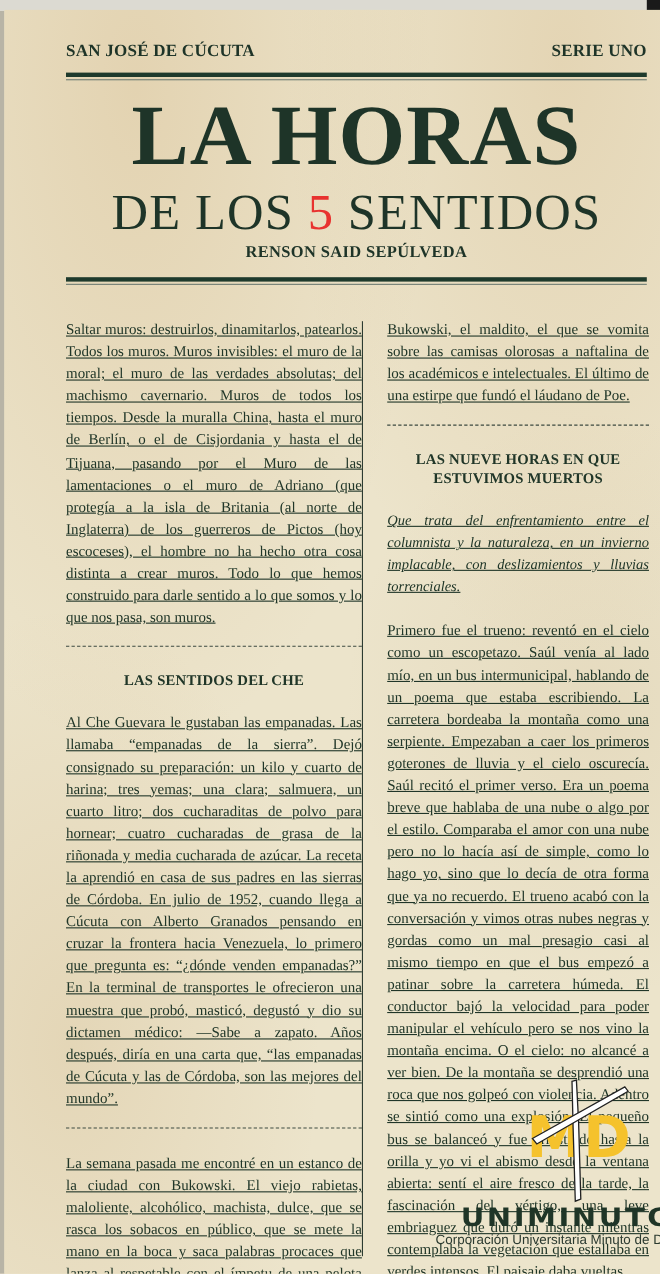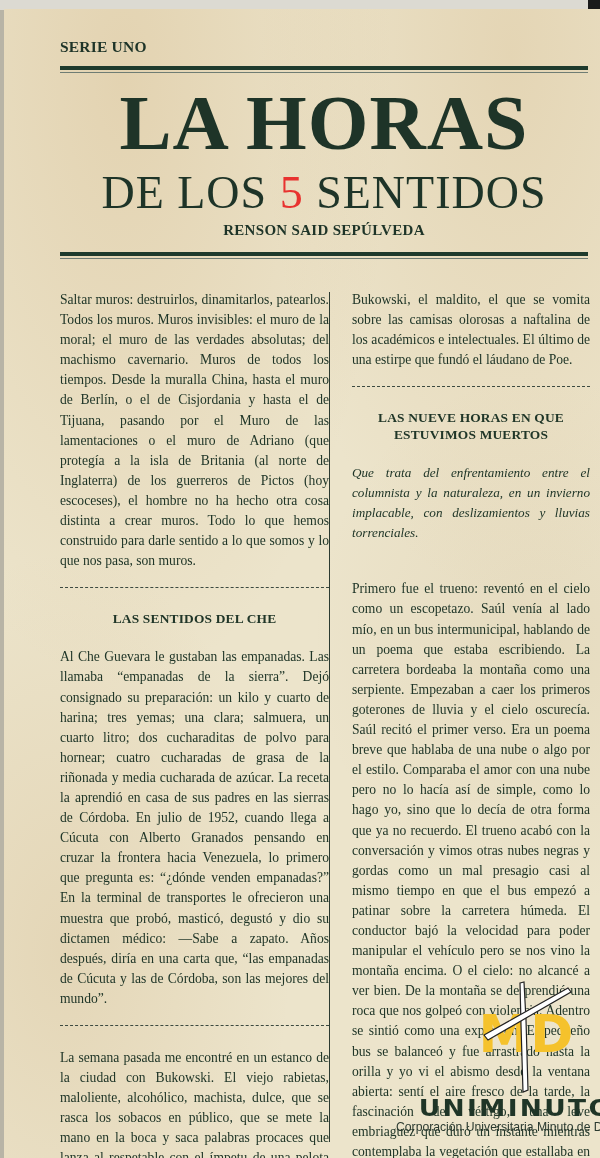--- a/index.html
+++ b/index.html
@@ -68,30 +68,30 @@
     font-family:"Liberation Serif", serif;
     font-size:13.6px; line-height:20.1px; color:#203628;
     text-align:justify;
   }
   .col-left { left:60px; width:269px; }
   .col-right { left:352px; width:238px; }
   .col-divider {
     position:absolute; left:329px; top:292px; width:1px; height:850px;
     background:#2c3b31;
   }
-  p { margin:0; }
+  p { margin:0;text-decoration:underline; }
   .dash {
     height:0; border-top:1px dashed #3c4a40; margin:16px 0 22px 0;
   }
   .section-title {
     text-align:center; font-weight:bold; font-size:13.4px; line-height:17px;
     letter-spacing:0.2px; margin:0 0 20px 0;
   }
   .lead {
-    font-style:italic; font-size:13.2px; line-height:20px; margin-bottom:36px;
+    font-style:italic; font-size:13.2px; line-height:20px; margin-bottom:20px;
   }
   .logo {
     position:absolute; left:350px; top:980px; width:240px; height:178px;margin-left:46px;
   }
   .logo-mark { position:absolute; left:80px; top:0; width:100px; height:115px; }
   .uniminuto {
     position:absolute; left:0; width:240px; top:116px; text-align:center;
     font-family:"DejaVu Sans", sans-serif; font-weight:bold;
     font-size:23px; letter-spacing:2px; color:#1f3527; line-height:24px;
     transform:scaleX(1.15);
@@ -109,20 +109,21 @@
 </head>
 <body>
 
 <div class="scan-top"></div>
 <div class="scan-rightcorner"></div>
 <div class="scan-left"></div>
 
 <div class="paper"></div>
 
 <div class="masthead-top">
+  <span>SAN JOSÉ DE CÚCUTA</span>
   <span>SERIE UNO</span>
 </div>
 
 <div class="rule r1">
   <div class="thick"></div>
     <div class="thin"></div>
 </div>
 
 <div class="title-main">LA HORAS</div>
 <div class="title-sub"><span>DE LOS </span><span class="num">5</span><span> SENTIDOS</span></div>

